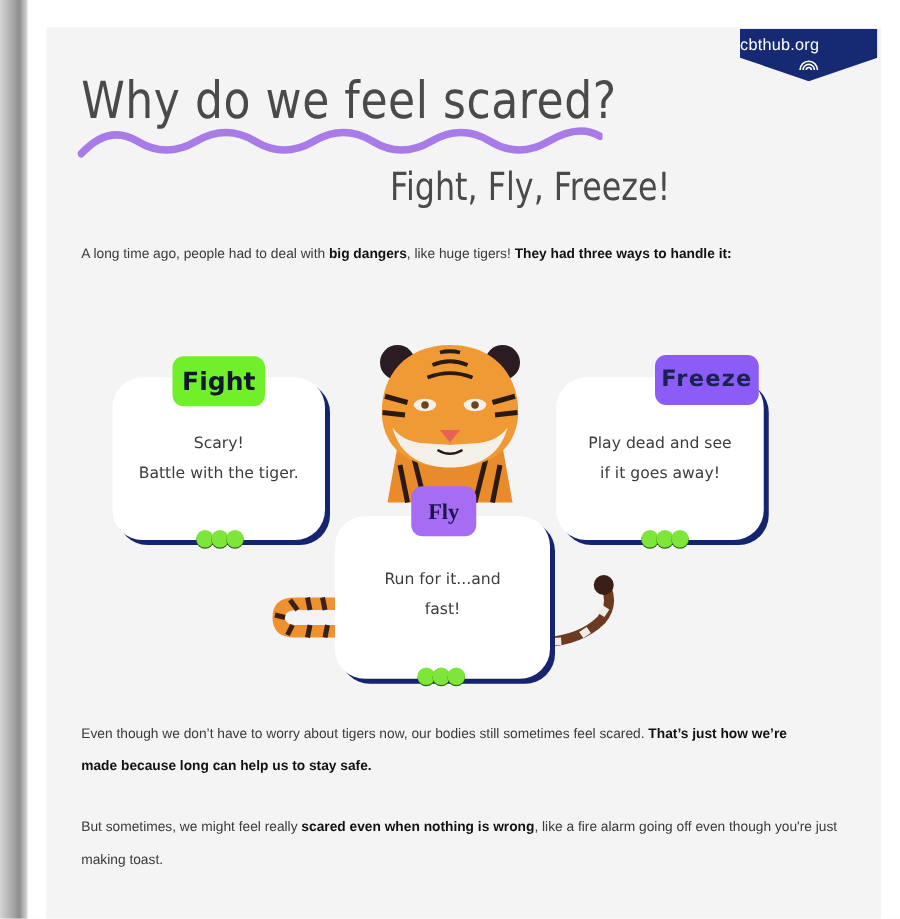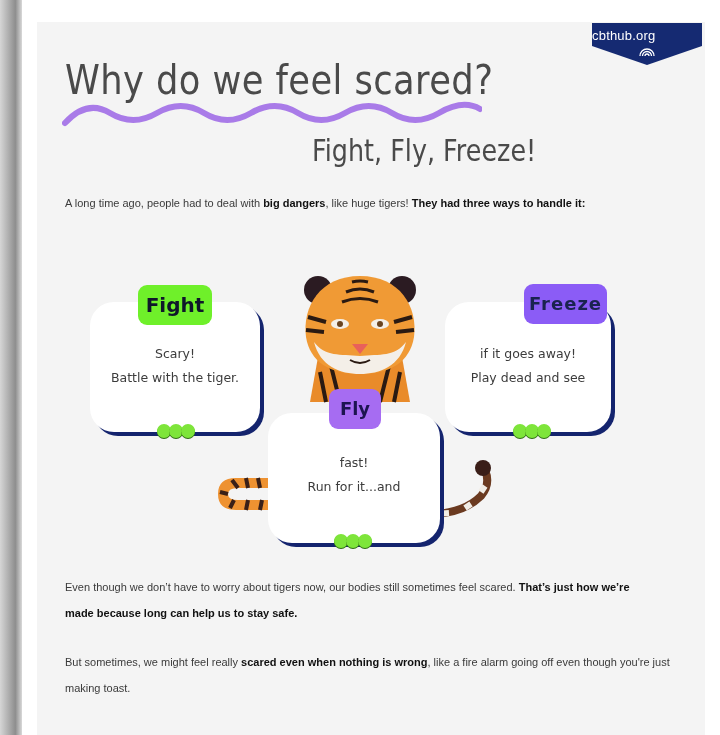--- a/index.html
+++ b/index.html
@@ -60,21 +60,21 @@
       position: absolute; left: 0; right: 0; top: 40px; text-align: center;
       font-family: "DejaVu Sans", sans-serif; font-size: 12.5px; line-height: 24px; color: #3c3c3c;
     }
     .card-fly .card-text { top: 38px; }
     .label {
       position: absolute; border-radius: 9px; text-align: center;
       font-family: "DejaVu Sans", sans-serif; color: #1e2d3a; font-weight: bold;
     }
     .label-fight { left: 138px; top: 285px; width: 74px; height: 40px; background: #6ff02a; font-size: 20px; line-height: 40px; color: #0f172a; }
     .label-freeze { left: 488px; top: 284px; width: 83px; height: 40px; background: #8b5cf6; font-size: 18px; line-height: 40px; color: #1a2350; letter-spacing: 1px; margin-left: 36px; }
-    .label-fly { left: 329px; top: 389px; width: 52px; height: 40px; background: #a66cf2; font-size: 18px; line-height: 40px; color: #1c1450; }
+    .label-fly { left: 329px; top: 389px; width: 52px; height: 40px; background: #a66cf2; font-size: 18px; line-height: 40px; color: #1c1450; font-family: Liberation Serif, serif; }
     .dots { position: absolute; width: 42px; height: 14px; }
     .dot {
       position: absolute; top: 0; width: 14px; height: 14px; border-radius: 50%;
       background: #7ee53a; box-shadow: 0 1px 0 #2f6b14;
     }
     .dot:nth-child(1) { left: 0; } .dot:nth-child(2) { left: 12px; } .dot:nth-child(3) { left: 24px; }
     .dots-fight { left: 157px; top: 424px; }
     .dots-freeze { left: 513px; top: 424px; }
     .dots-fly { left: 334px; top: 534px; }
   </style>
@@ -138,35 +138,35 @@
 </div>
 <div class="label label-fight">Fight</div>
 <div class="dots dots-fight">
     <span class="dot"></span>
     <span class="dot"></span>
     <span class="dot"></span>
   </div>
 
 <div class="card card-freeze">
   <div class="card-text">
+    <div>Play dead and see</div>
     <div>if it goes away!</div>
-    <div>Play dead and see</div>
   </div>
 </div>
 <div class="label label-freeze">Freeze</div>
 <div class="dots dots-freeze">
     <span class="dot"></span>
     <span class="dot"></span>
     <span class="dot"></span>
   </div>
 
 <div class="card card-fly">
   <div class="card-text">
+    <div>Run for it...and</div>
     <div>fast!</div>
-    <div>Run for it...and</div>
   </div>
 </div>
 <div class="label label-fly">Fly</div>
 <div class="dots dots-fly">
     <span class="dot"></span>
     <span class="dot"></span>
     <span class="dot"></span>
   </div>
 
 <div class="para p2">

